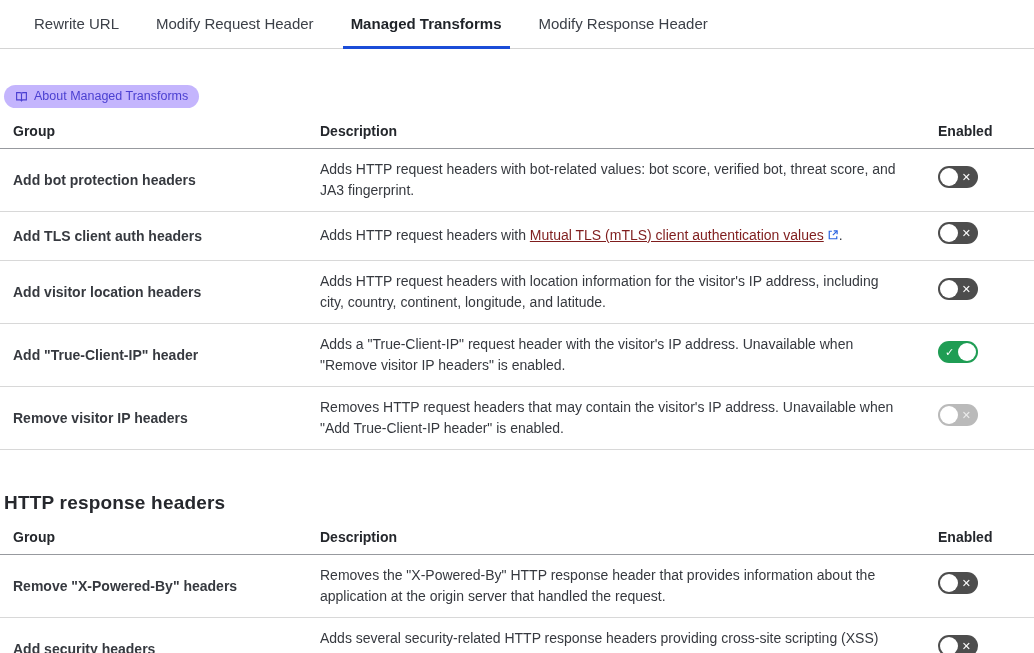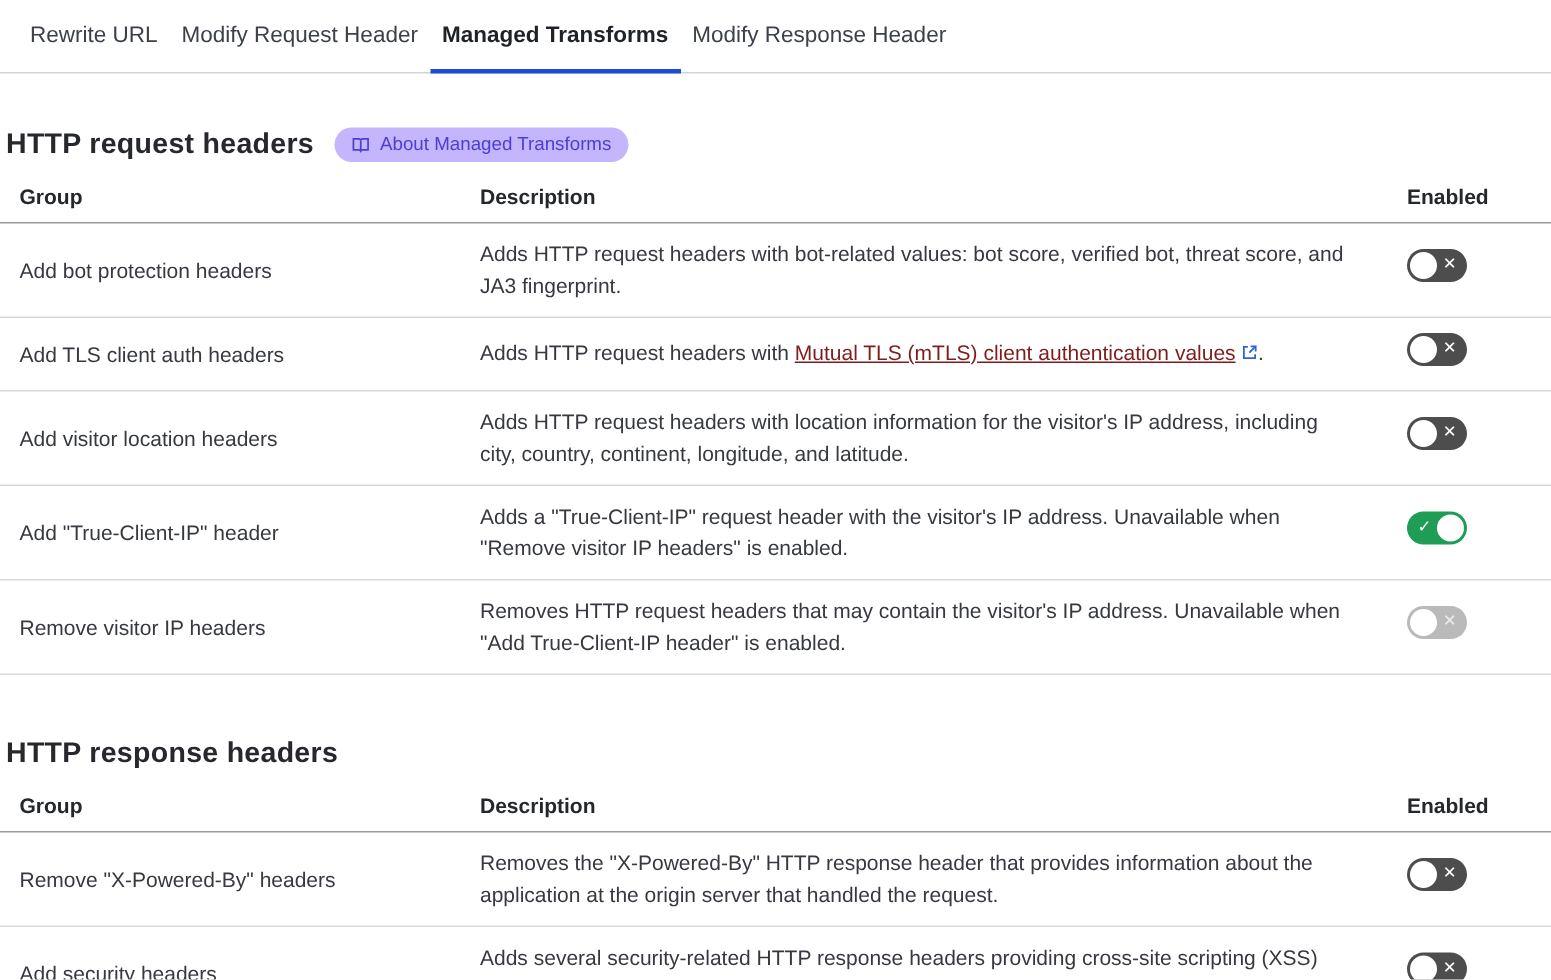--- a/index.html
+++ b/index.html
@@ -4,21 +4,21 @@
 <style>
   * { box-sizing: border-box; }
   html,body { margin:0; padding:0; }
   body {
     width:1034px; height:653px; background:#ffffff;
     font-family:"Liberation Sans", sans-serif;
     color:#36393f; overflow:hidden;
   }
 
   
-  .tabbar { display:flex; align-items:stretch; padding-left:12px;
+  .tabbar { display:flex; align-items:stretch; gap:21px; padding-left:26px;
             border-bottom:1px solid #d4d4d4; height:49px; }
   .tab { display:flex; align-items:center; padding:0 8px; font-size:15px;
          color:#3c4048; border-bottom:3px solid transparent; margin-bottom:-1px;
          cursor:pointer; white-space:nowrap; background:none; }
   .tab.active { color:#1f2328; font-weight:700; border-bottom-color:#1b4dd8; }
 
   
   .section-head { display:flex; align-items:center; gap:14px; margin:36px 0 10px 4px; }
   .section-head.second { margin-top:42px; }
   .section-title { font-size:19px; font-weight:700; color:#26282d; letter-spacing:.2px; }
@@ -29,21 +29,21 @@
 
   
   table { width:100%; border-collapse:collapse; }
   th { text-align:left; font-size:14px; font-weight:700; color:#24272c;
        padding:5px 0 9px 0; border-bottom:1px solid #97999e; }
   th.col-group { width:320px; padding-left:13px;margin-top:20px; }
   th.col-desc  { }
   th.col-enabled { width:106px; padding-left:10px; }
   td { font-size:14px; color:#36393f; border-bottom:1px solid #d8d8d8;
        padding:10px 0; vertical-align:middle; line-height:21px; }
-  td.cell-group { padding-left:13px; }
+  td.cell-group { padding-left:13px;font-weight:bold; }
   td.cell-desc { padding-right:28px; }
   td.cell-enabled { padding-left:10px; }
 
   a.desc-link { color:#7f1d1d; text-decoration:underline; cursor:pointer; }
   .ext-icon { color:#2b63e0; margin-left:3px; vertical-align:-1px; }
 
   
   .toggle { position:relative; display:inline-block; width:40px; height:22px;
             border:none; border-radius:11px; cursor:pointer; padding:0; }
   .toggle--off      { background:#4d4d4d; }
@@ -63,21 +63,20 @@
 <body>
 
 <nav class="tabbar">
   <div class="tab">Rewrite URL</div>
   <div class="tab">Modify Request Header</div>
   <div class="tab active">Managed Transforms</div>
   <div class="tab">Modify Response Header</div>
 </nav>
 
 <div class="section-head">
-  <h2 class="section-title" style="margin:0;">HTTP request headers</h2>
   <a class="badge">
     <span>
       <svg width="13" height="13" viewBox="0 0 16 16" fill="none" stroke="currentColor" stroke-width="1.4">
         <path d="M2 3.2h4.2c1 0 1.8.7 1.8 1.5 0-.8.8-1.5 1.8-1.5H14v9h-4.4c-.7 0-1.3.4-1.6 1-.3-.6-.9-1-1.6-1H2z"></path>
         <path d="M8 4.7v8.5"></path>
       </svg>
     </span>
     <span>About Managed Transforms</span>
   </a>
 </div>

